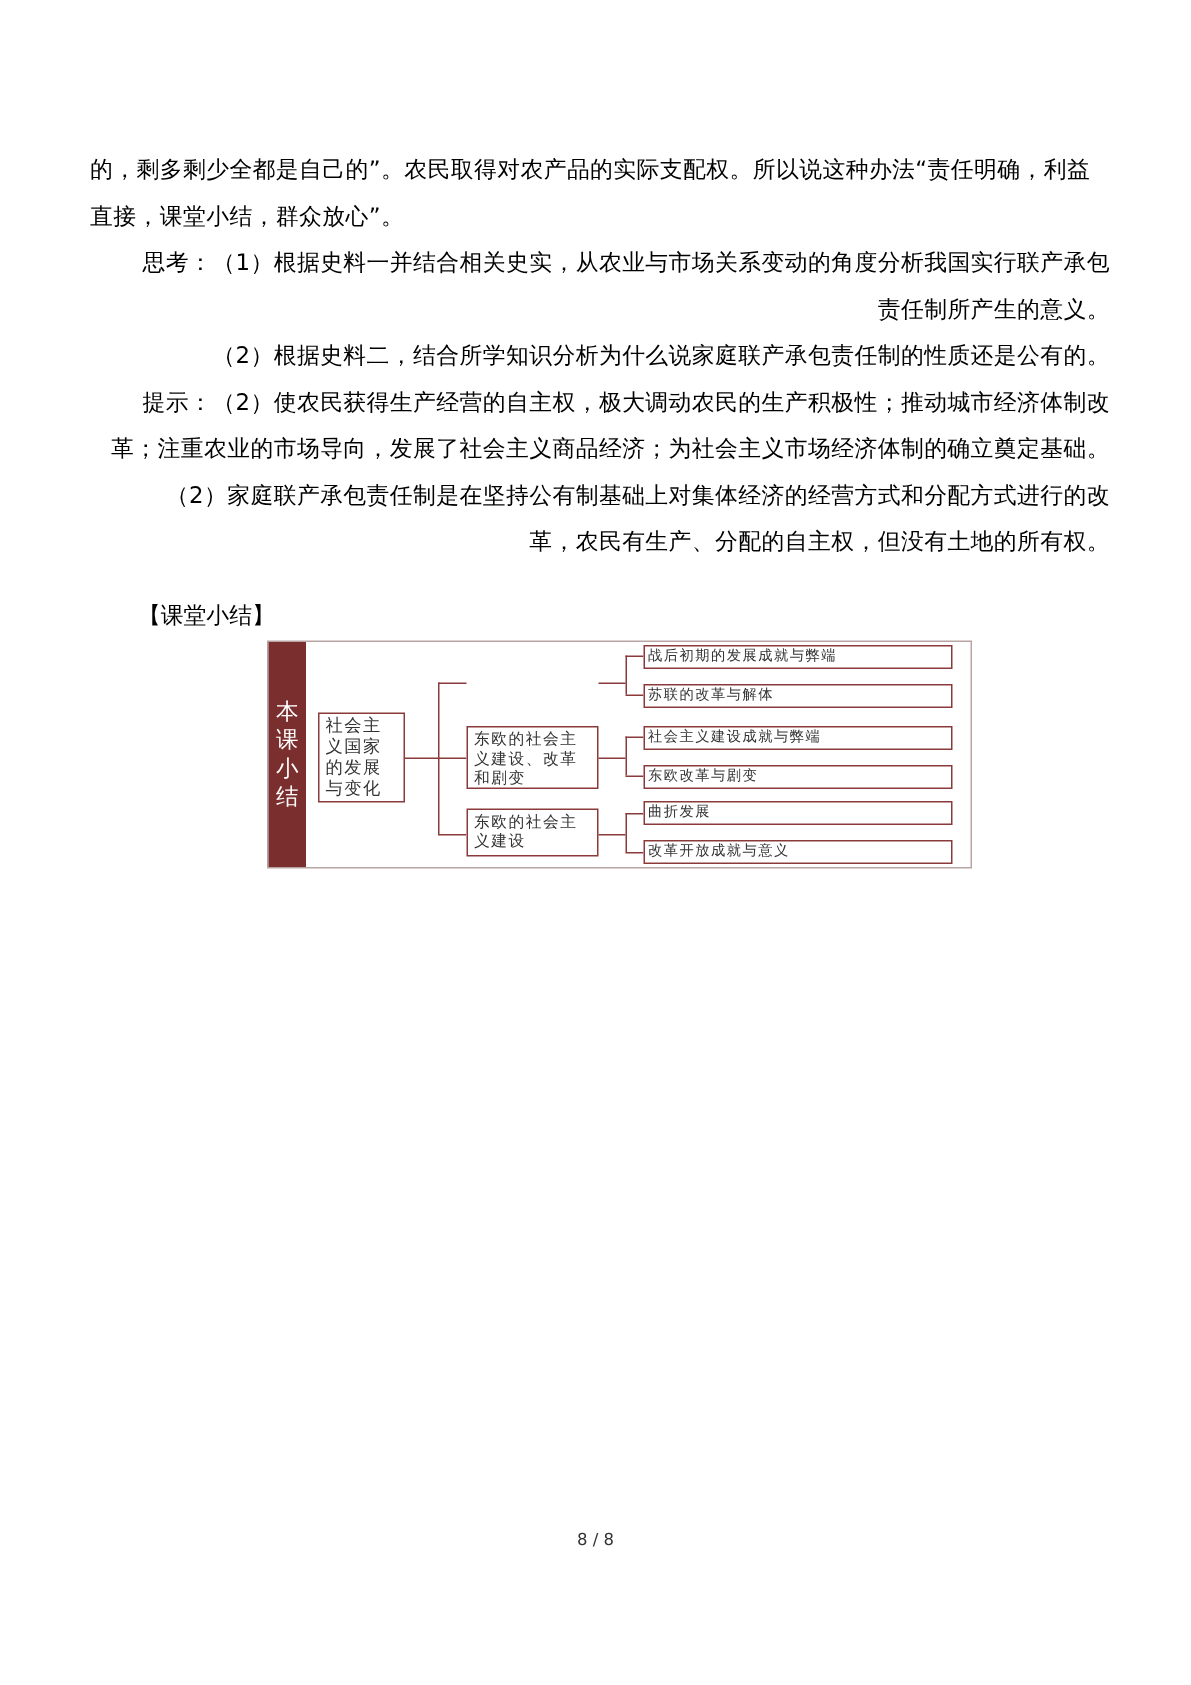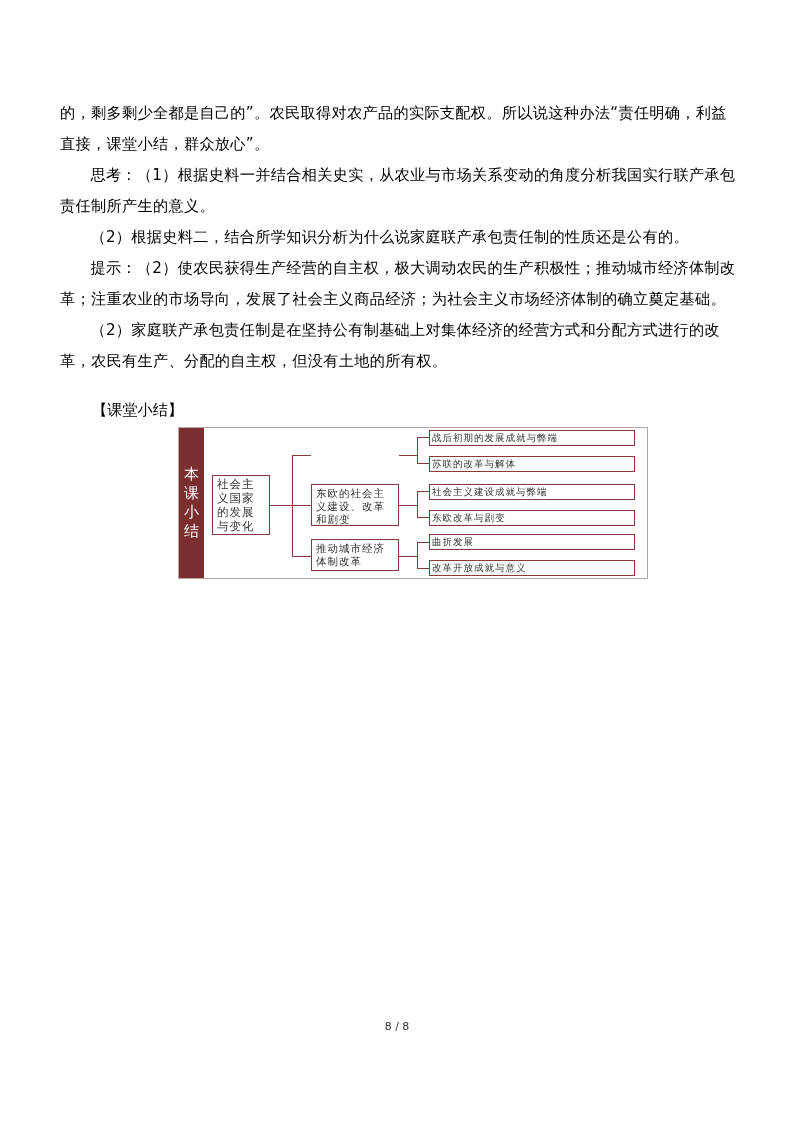--- a/index.html
+++ b/index.html
@@ -1,20 +1,20 @@
 <!DOCTYPE html>
 <html><head>
 <meta charset="utf-8">
 <style>
   html, body { margin: 0; padding: 0; background: #ffffff; }
   body { width: 794px; height: 1123px; position: relative; overflow: hidden;
          font-family: "DejaVu Sans", "Liberation Sans", sans-serif; color: #000; }
   .para { position: absolute; left: 60px; width: 680px; font-size: 15.2px; line-height: 31px; letter-spacing: 0.3px; }
   .para p { margin: 0; text-indent: 0; }
-  .indent { text-indent: 2em !important; }
+  .indent { text-indent: 2em !important; text-align: right; }
   .summary-title { position: absolute; left: 92px; top: 398px; font-size: 15.2px; line-height: 24px; }
 
   .diagram { position: absolute; left: 178px; top: 427px; width: 470px; height: 152px;
              border: 1px solid #b9a4a4; background: #fff; box-sizing: border-box; }
   .diagram-banner { position: absolute; left: 0; top: 0; width: 25px; height: 150px; background: #7a2e2e;
                     color: #fff; font-size: 15px; line-height: 19px; display: flex; flex-direction: column;
                     align-items: center; justify-content: center; }
   .box { position: absolute; border: 1px solid #8a3a3a; background: #fff; box-sizing: border-box;
          font-size: 10.5px; line-height: 13px; color: #333; padding: 2px 4px; letter-spacing: 1px; }
   .root-box { left: 33px; top: 47px; width: 58px; height: 60px; font-size: 11.5px; line-height: 14px; font-family: Liberation Mono, monospace; }
@@ -46,21 +46,21 @@
 
   <div class="box root-box">社会主义国家的发展与变化</div>
 
   <div class="line" style="left:91px; top:77px; width:22px; height:1px;"></div>
   <div class="line" style="left:113px; top:27px; width:1px; height:101px;"></div>
   <div class="line" style="left:113px; top:27px; width:19px; height:1px;"></div>
   <div class="line" style="left:113px; top:77px; width:19px; height:1px;"></div>
   <div class="line" style="left:113px; top:128px; width:19px; height:1px;"></div>
 
   <div class="box mid-box" style="top:56px;">东欧的社会主义建设、改革和剧变</div>
-  <div class="box mid-box" style="top:111px; height:32px;">推动城市经济体制改革</div>
+  <div class="box mid-box" style="top:111px; height:32px;">东欧的社会主义建设</div>
 
   <div class="line" style="left:220px; top:27px; width:18px; height:1px;"></div>
   <div class="line" style="left:238px; top:9px; width:1px; height:26px;"></div>
   <div class="line" style="left:238px; top:9px; width:12px; height:1px;"></div>
   <div class="line" style="left:238px; top:35px; width:12px; height:1px;"></div>
 
   <div class="line" style="left:220px; top:77px; width:18px; height:1px;"></div>
   <div class="line" style="left:238px; top:63px; width:1px; height:26px;"></div>
   <div class="line" style="left:238px; top:63px; width:12px; height:1px;"></div>
   <div class="line" style="left:238px; top:89px; width:12px; height:1px;"></div>

